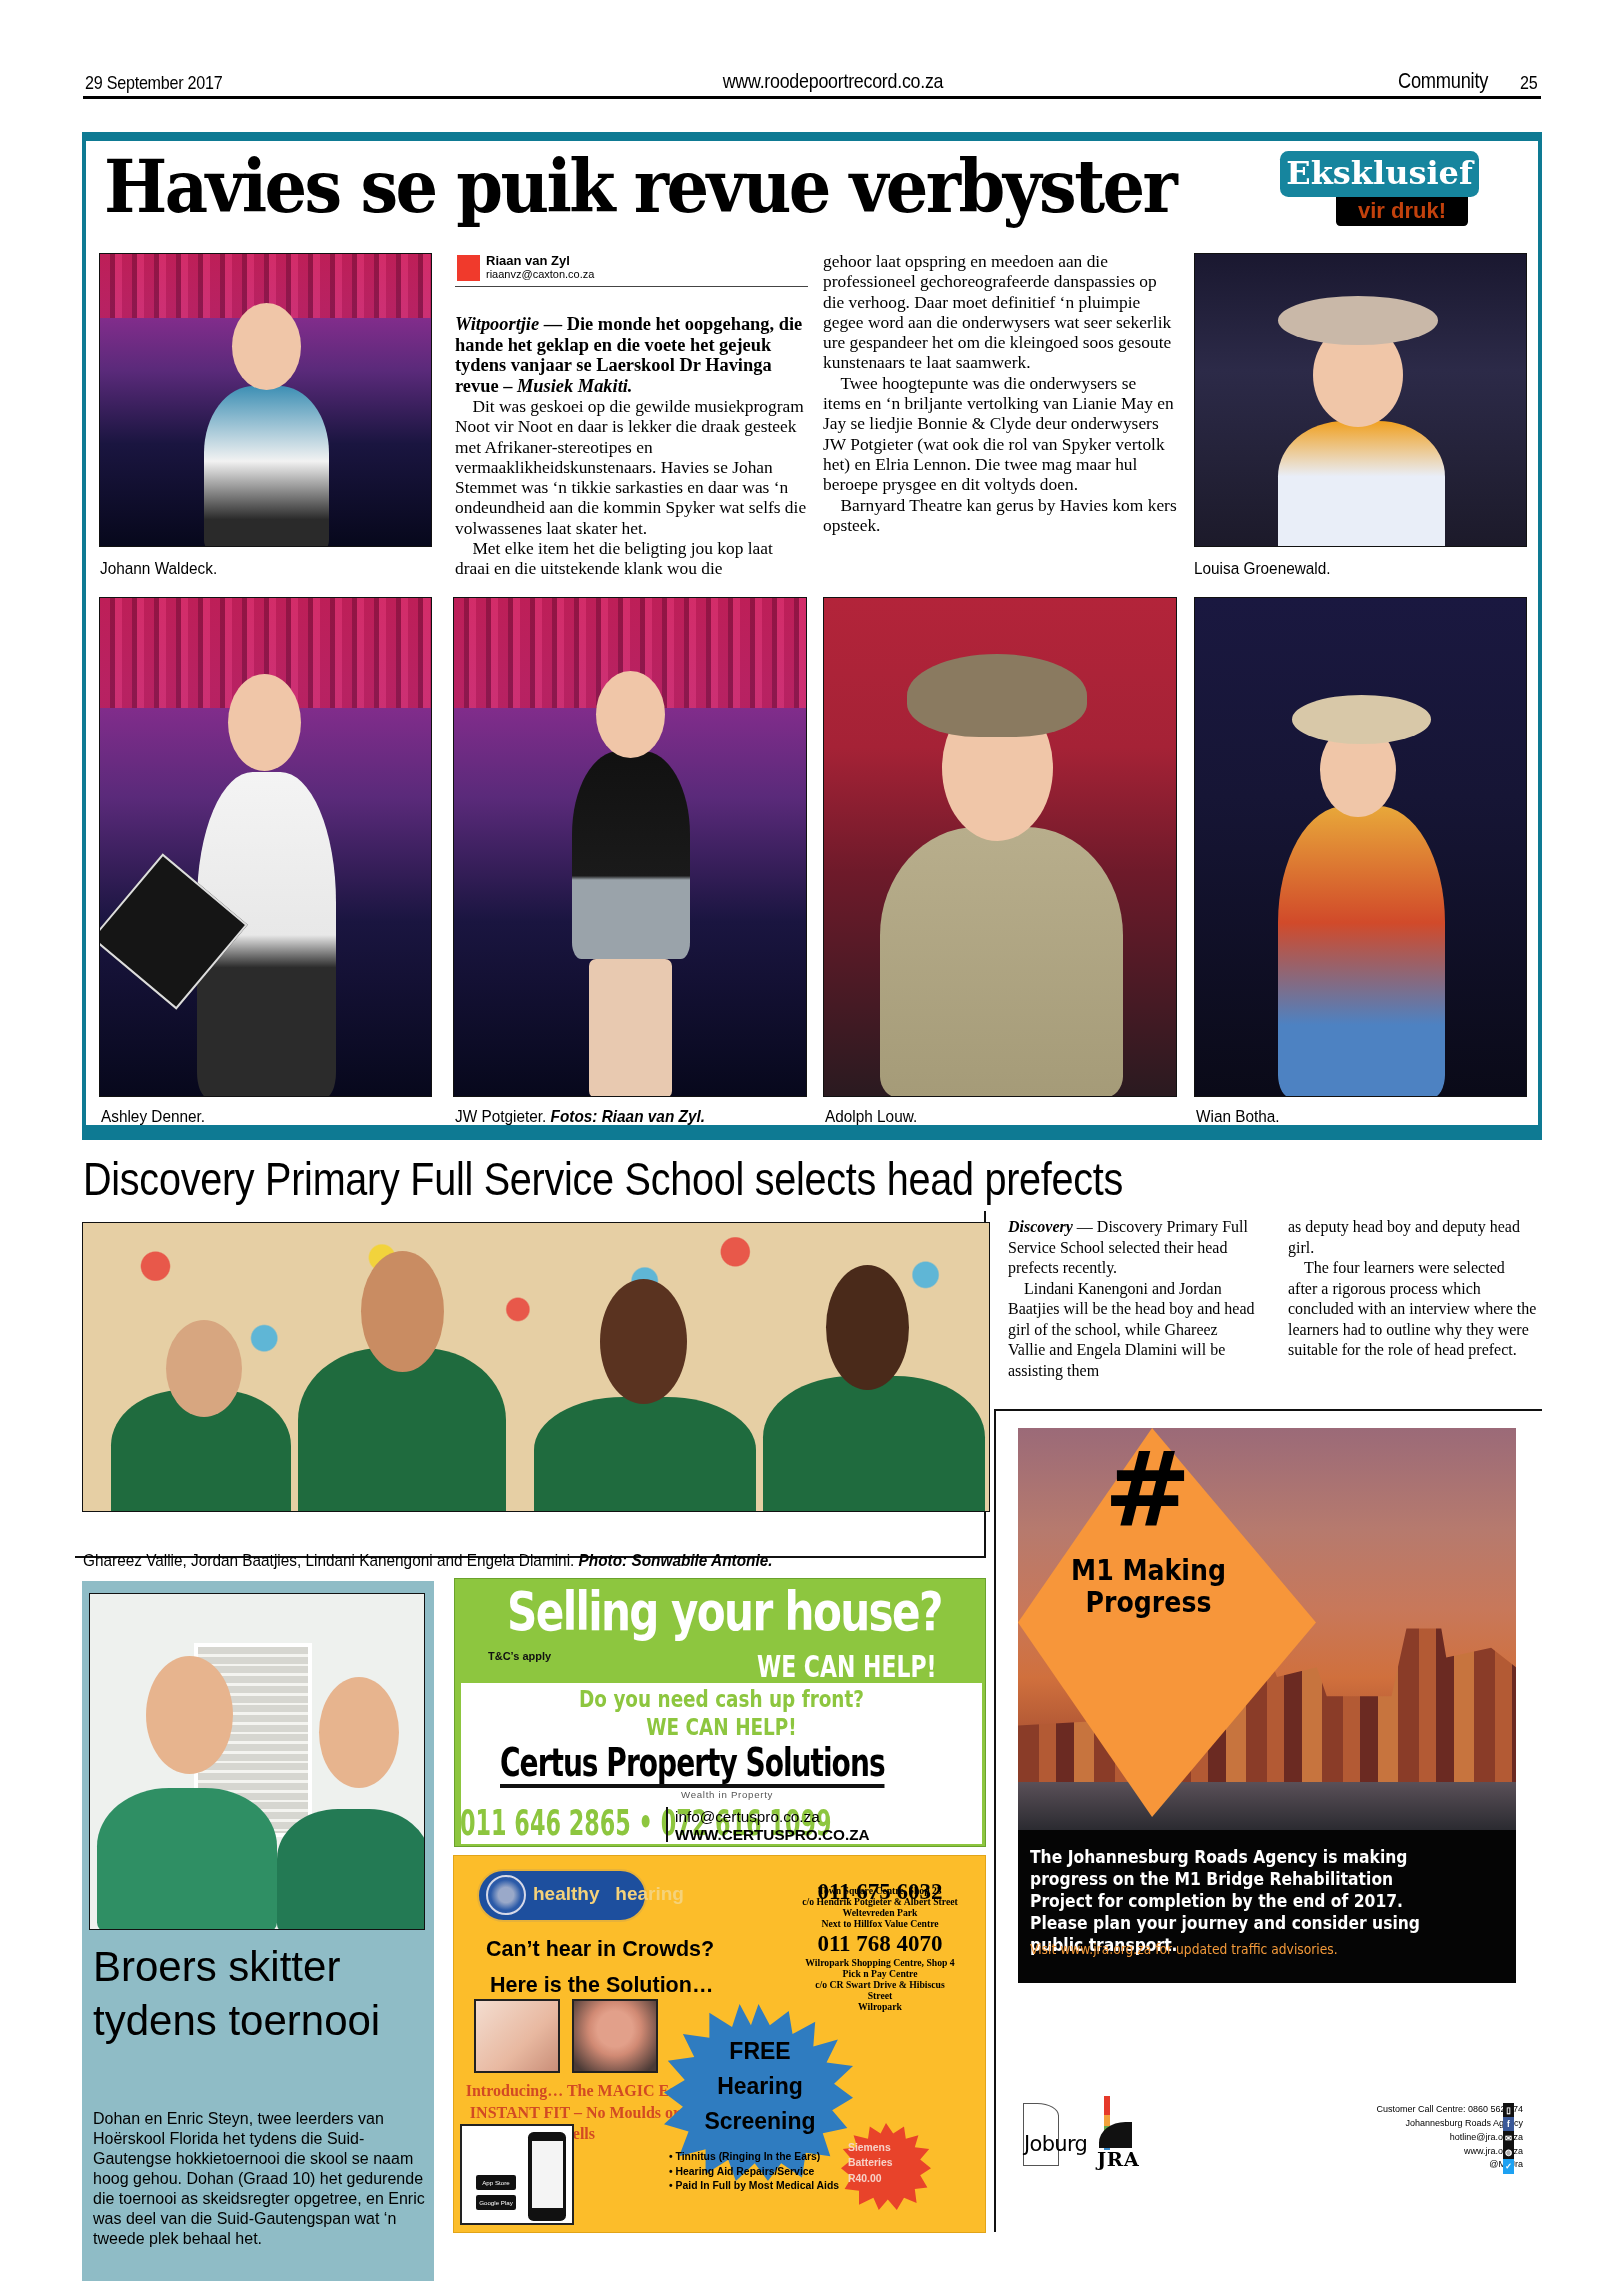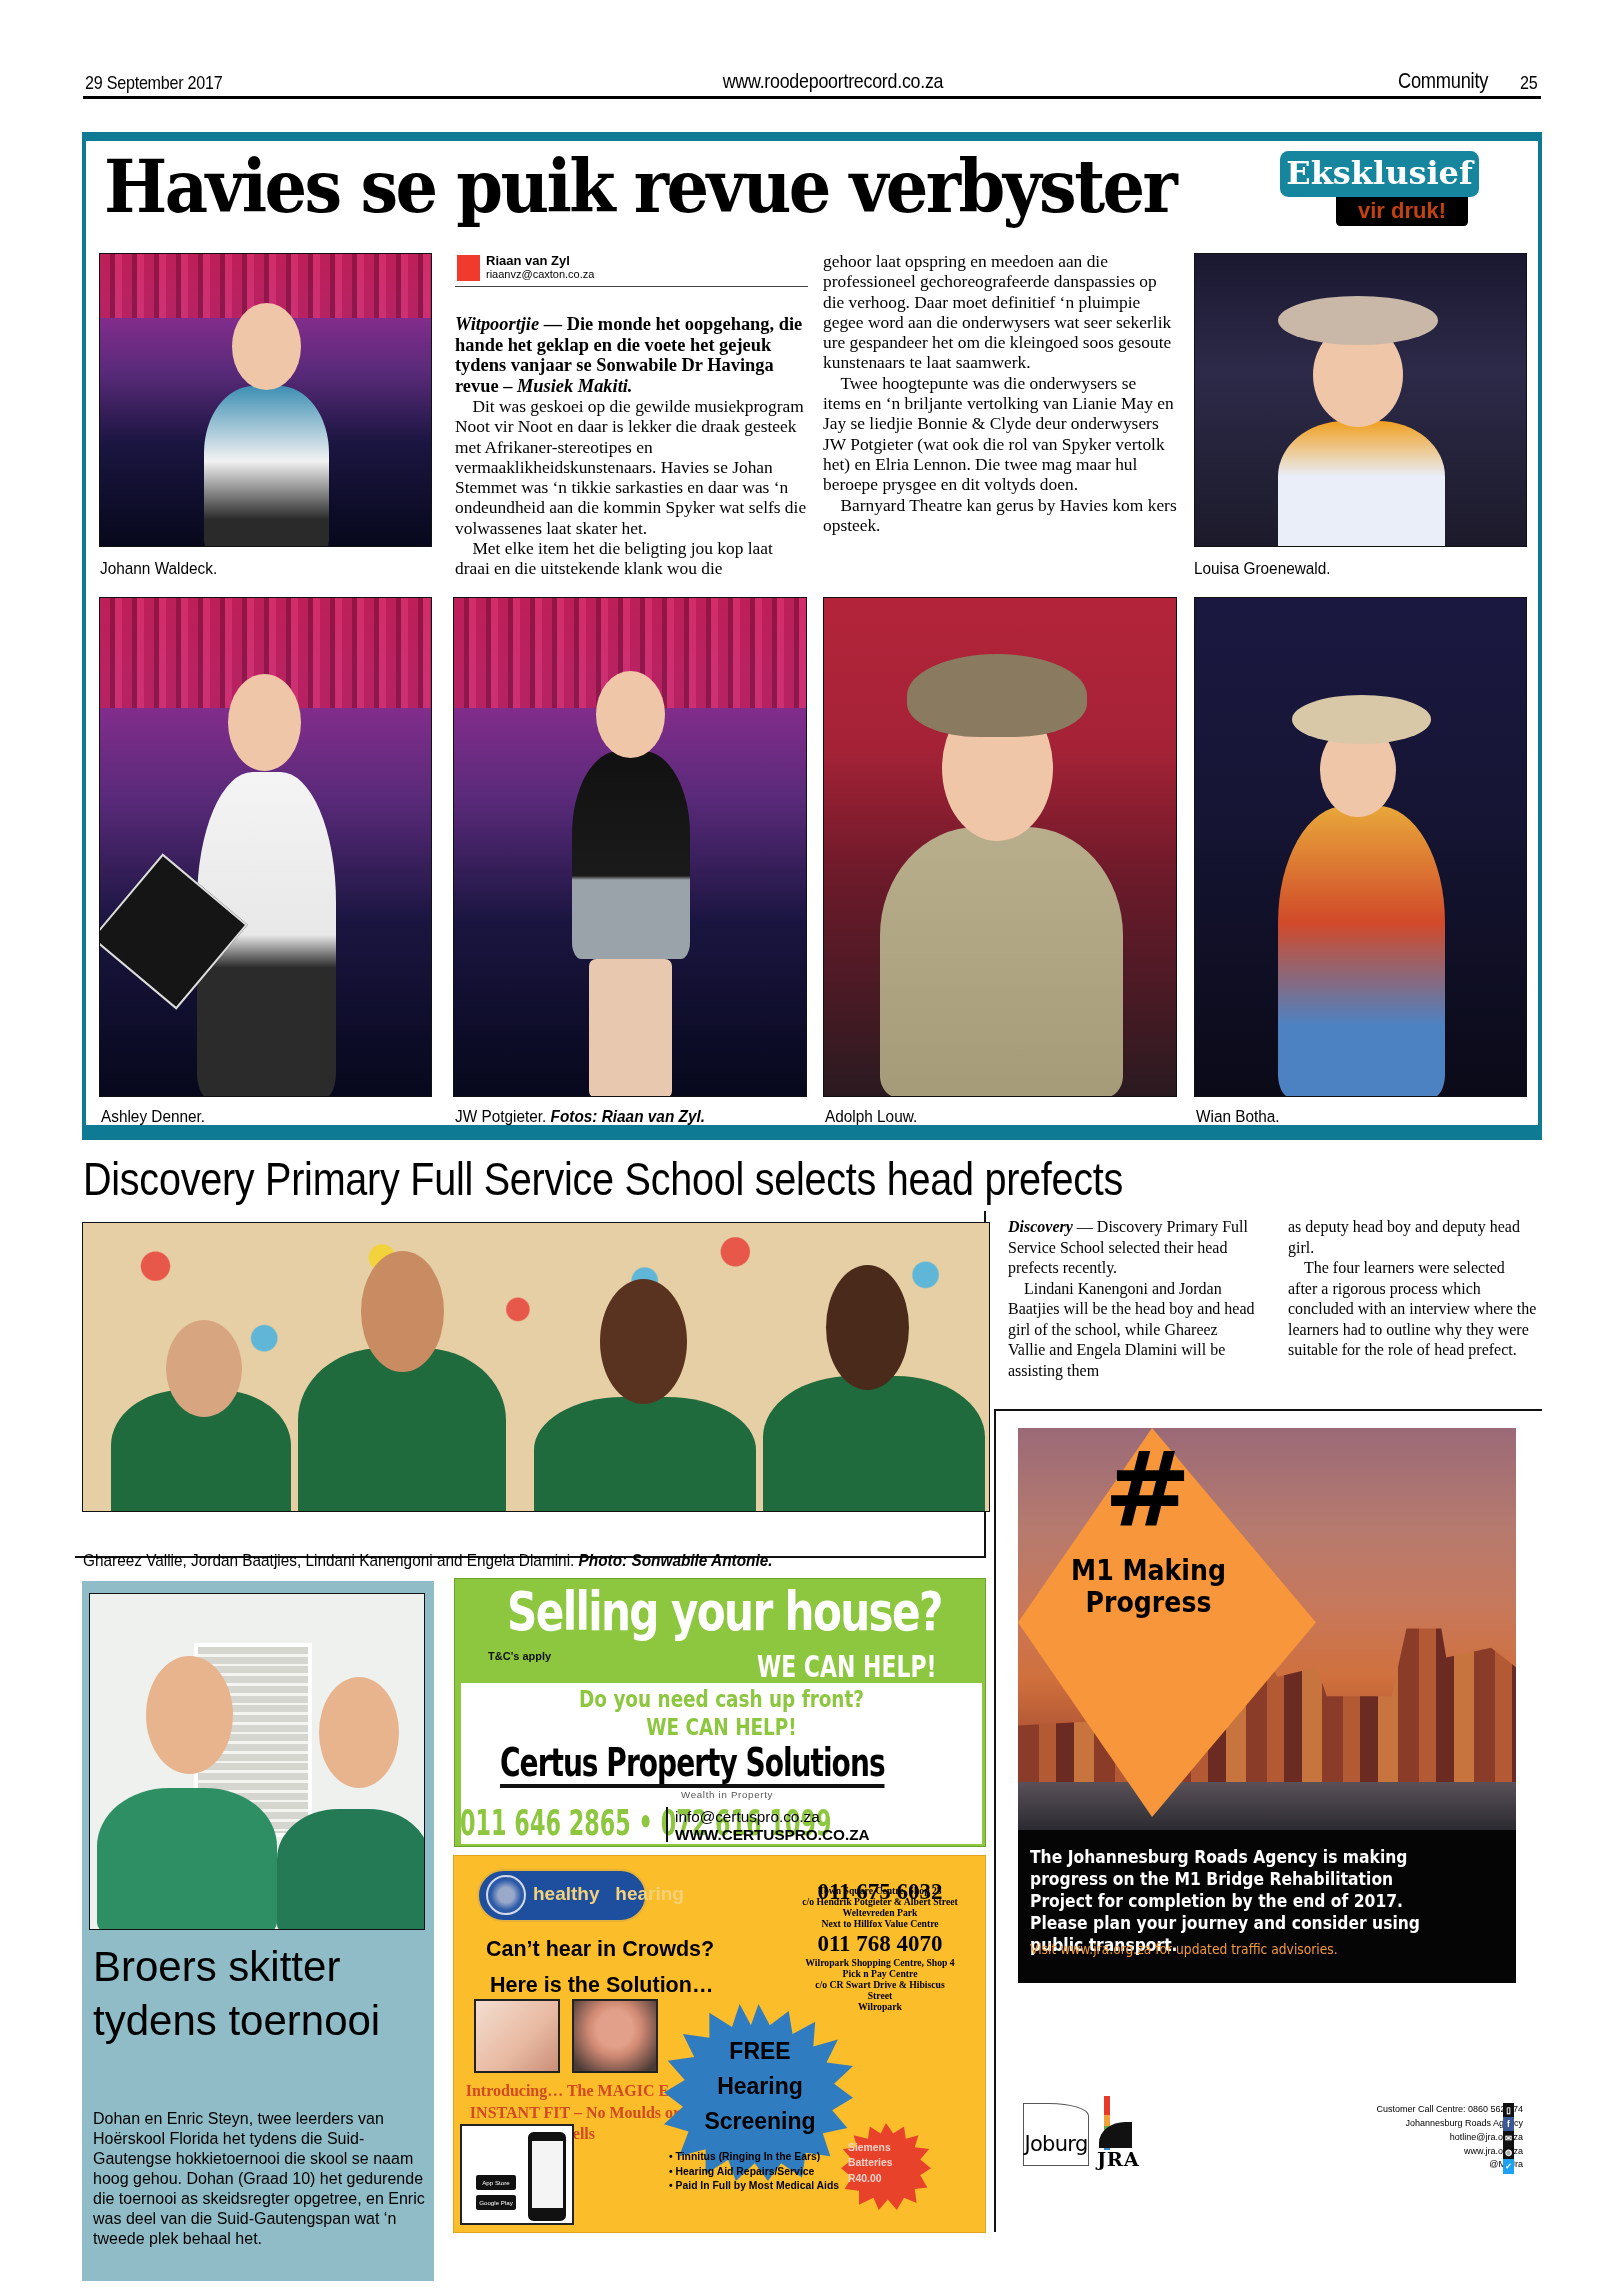--- a/index.html
+++ b/index.html
@@ -87,21 +87,21 @@
   .jra-box { left: 994px; top: 1409px; width: 548px; height: 823px; border-top: 2.8px solid #111; border-left: 2.8px solid #111; background: #fff; }
   .jra-img { left: 1018px; top: 1428px; width: 498px; height: 403px; background: linear-gradient(180deg, #9b6a78 0%, #b67a6e 25%, #c8785a 45%, #d0703d 62%, #a64f32 80%, #4a4550 100%); overflow: hidden; }
   .jra-diamond { left: 1018px; top: 1428px; width: 298px; height: 389px; background: #f7963a; clip-path: polygon(45% 0%, 100% 50%, 45% 100%, 0% 50%); }
   .jra-hash { left: 1104px; top: 1430px; font-family: "DejaVu Sans", sans-serif; font-weight: bold; font-size: 104px; line-height: 118px; }
   .jra-title { left: 1055px; top: 1555px; width: 187px; text-align: center; font-weight: bold; font-size: 28px; line-height: 32px; font-family: "DejaVu Sans", sans-serif; transform: scaleX(0.9); }
   .jra-black { left: 1018px; top: 1830px; width: 498px; height: 153px; background: #050505; }
   .jra-msg { left: 1030px; top: 1846px; width: 479px; color: #fff; font-weight: bold; font-size: 17.7px; line-height: 22px; font-family: "DejaVu Sans", sans-serif; transform: scaleX(0.88); transform-origin: left top; }
   .jra-visit { left: 1030px; top: 1941px; color: #f49a3a; font-size: 14px; font-family: "DejaVu Sans", sans-serif; transform: scaleX(0.88); transform-origin: left top; white-space: nowrap; }
   .jra-contact { right: 101px; text-align: right; font-size: 9px; white-space: nowrap; }
   .social-icon { width: 11px; height: 15.3px; color: #fff; font-size: 8.3px; text-align: center; line-height: 15.3px; font-weight: bold; }
-  .joburg-logo { left: 1023px; top: 2103px; width: 66px; height: 63px; border: 1.4px solid #555; border-top-right-radius: 60% 20%; font-size: 21px; font-family: "DejaVu Sans", sans-serif; text-align: center; padding-top: 28px; letter-spacing: -0.7px; }
+  .joburg-logo { left: 1023px; top: 2103px; width: 36px; height: 63px; border: 1.4px solid #555; border-top-right-radius: 60% 20%; font-size: 21px; font-family: "DejaVu Sans", sans-serif; text-align: center; padding-top: 28px; letter-spacing: -0.7px; }
   .jra-logo-text { left: 1097px; top: 2148px; font-family: "DejaVu Serif", serif; font-weight: 900; font-size: 19.4px; letter-spacing: 0.7px; }
 </style>
 </head>
 <body>
 
 <div class="abs folio" style="left:85px; top:72px;">29 September 2017</div>
 <div class="abs folio folio-url" style="left:694px; top:69px; width:278px; text-align:center;">www.roodepoortrecord.co.za</div>
 <div class="abs folio" style="left:1398px; top:69px; font-size:21.5px;">Community</div>
 <div class="abs folio" style="left:1520px; top:72px;">25</div>
 <div class="abs header-rule"></div>
@@ -123,21 +123,21 @@
   <div class="abs" style="left:83px; top:42px; width:160px; height:49px; border-radius:50%; background:#c9b8a8;"></div>
 </div>
 <div class="abs caption" style="left:1194px; top:559px;">Louisa Groenewald.</div>
 
 <div class="abs byline-square"></div>
 <div class="abs byline-name">Riaan van Zyl</div>
 <div class="abs byline-email">riaanvz@caxton.co.za</div>
 <div class="abs byline-rule"></div>
 
 <div class="abs col-text" style="left:455px; top:314px; width:354px;">
-  <p class="noindent lead"><i>Witpoortjie</i><span> — Die monde het oopgehang, die hande het geklap en die voete het gejeuk tydens vanjaar se Sonwabile Dr Havinga revue – </span><i>Musiek Makiti.</i></p>
+  <p class="noindent lead"><i>Witpoortjie</i><span> — Die monde het oopgehang, die hande het geklap en die voete het gejeuk tydens vanjaar se Laerskool Dr Havinga revue – </span><i>Musiek Makiti.</i></p>
   <p>Dit was geskoei op die gewilde musiekprogram Noot vir Noot en daar is lekker die draak gesteek met Afrikaner-stereotipes en vermaaklikheidskunstenaars. Havies se Johan Stemmet was ‘n tikkie sarkasties en daar was ‘n ondeundheid aan die kommin Spyker wat selfs die volwassenes laat skater het.</p>
   <p>Met elke item het die beligting jou kop laat draai en die uitstekende klank wou die</p>
 </div>
 
 <div class="abs col-text" style="left:823px; top:251px; width:354px;">
   <p class="noindent">gehoor laat opspring en meedoen aan die professioneel gechoreografeerde danspassies op die verhoog. Daar moet definitief ‘n pluimpie gegee word aan die onderwysers wat seer sekerlik ure gespandeer het om die kleingoed soos gesoute kunstenaars te laat saamwerk.</p>
   <p>Twee hoogtepunte was die onderwysers se items en ‘n briljante vertolking van Lianie May en Jay se liedjie Bonnie &amp; Clyde deur onderwysers JW Potgieter (wat ook die rol van Spyker vertolk het) en Elria Lennon. Die twee mag maar hul beroepe prysgee en dit voltyds doen.</p>
   <p>Barnyard Theatre kan gerus by Havies kom kers opsteek.</p>
 </div>
 

